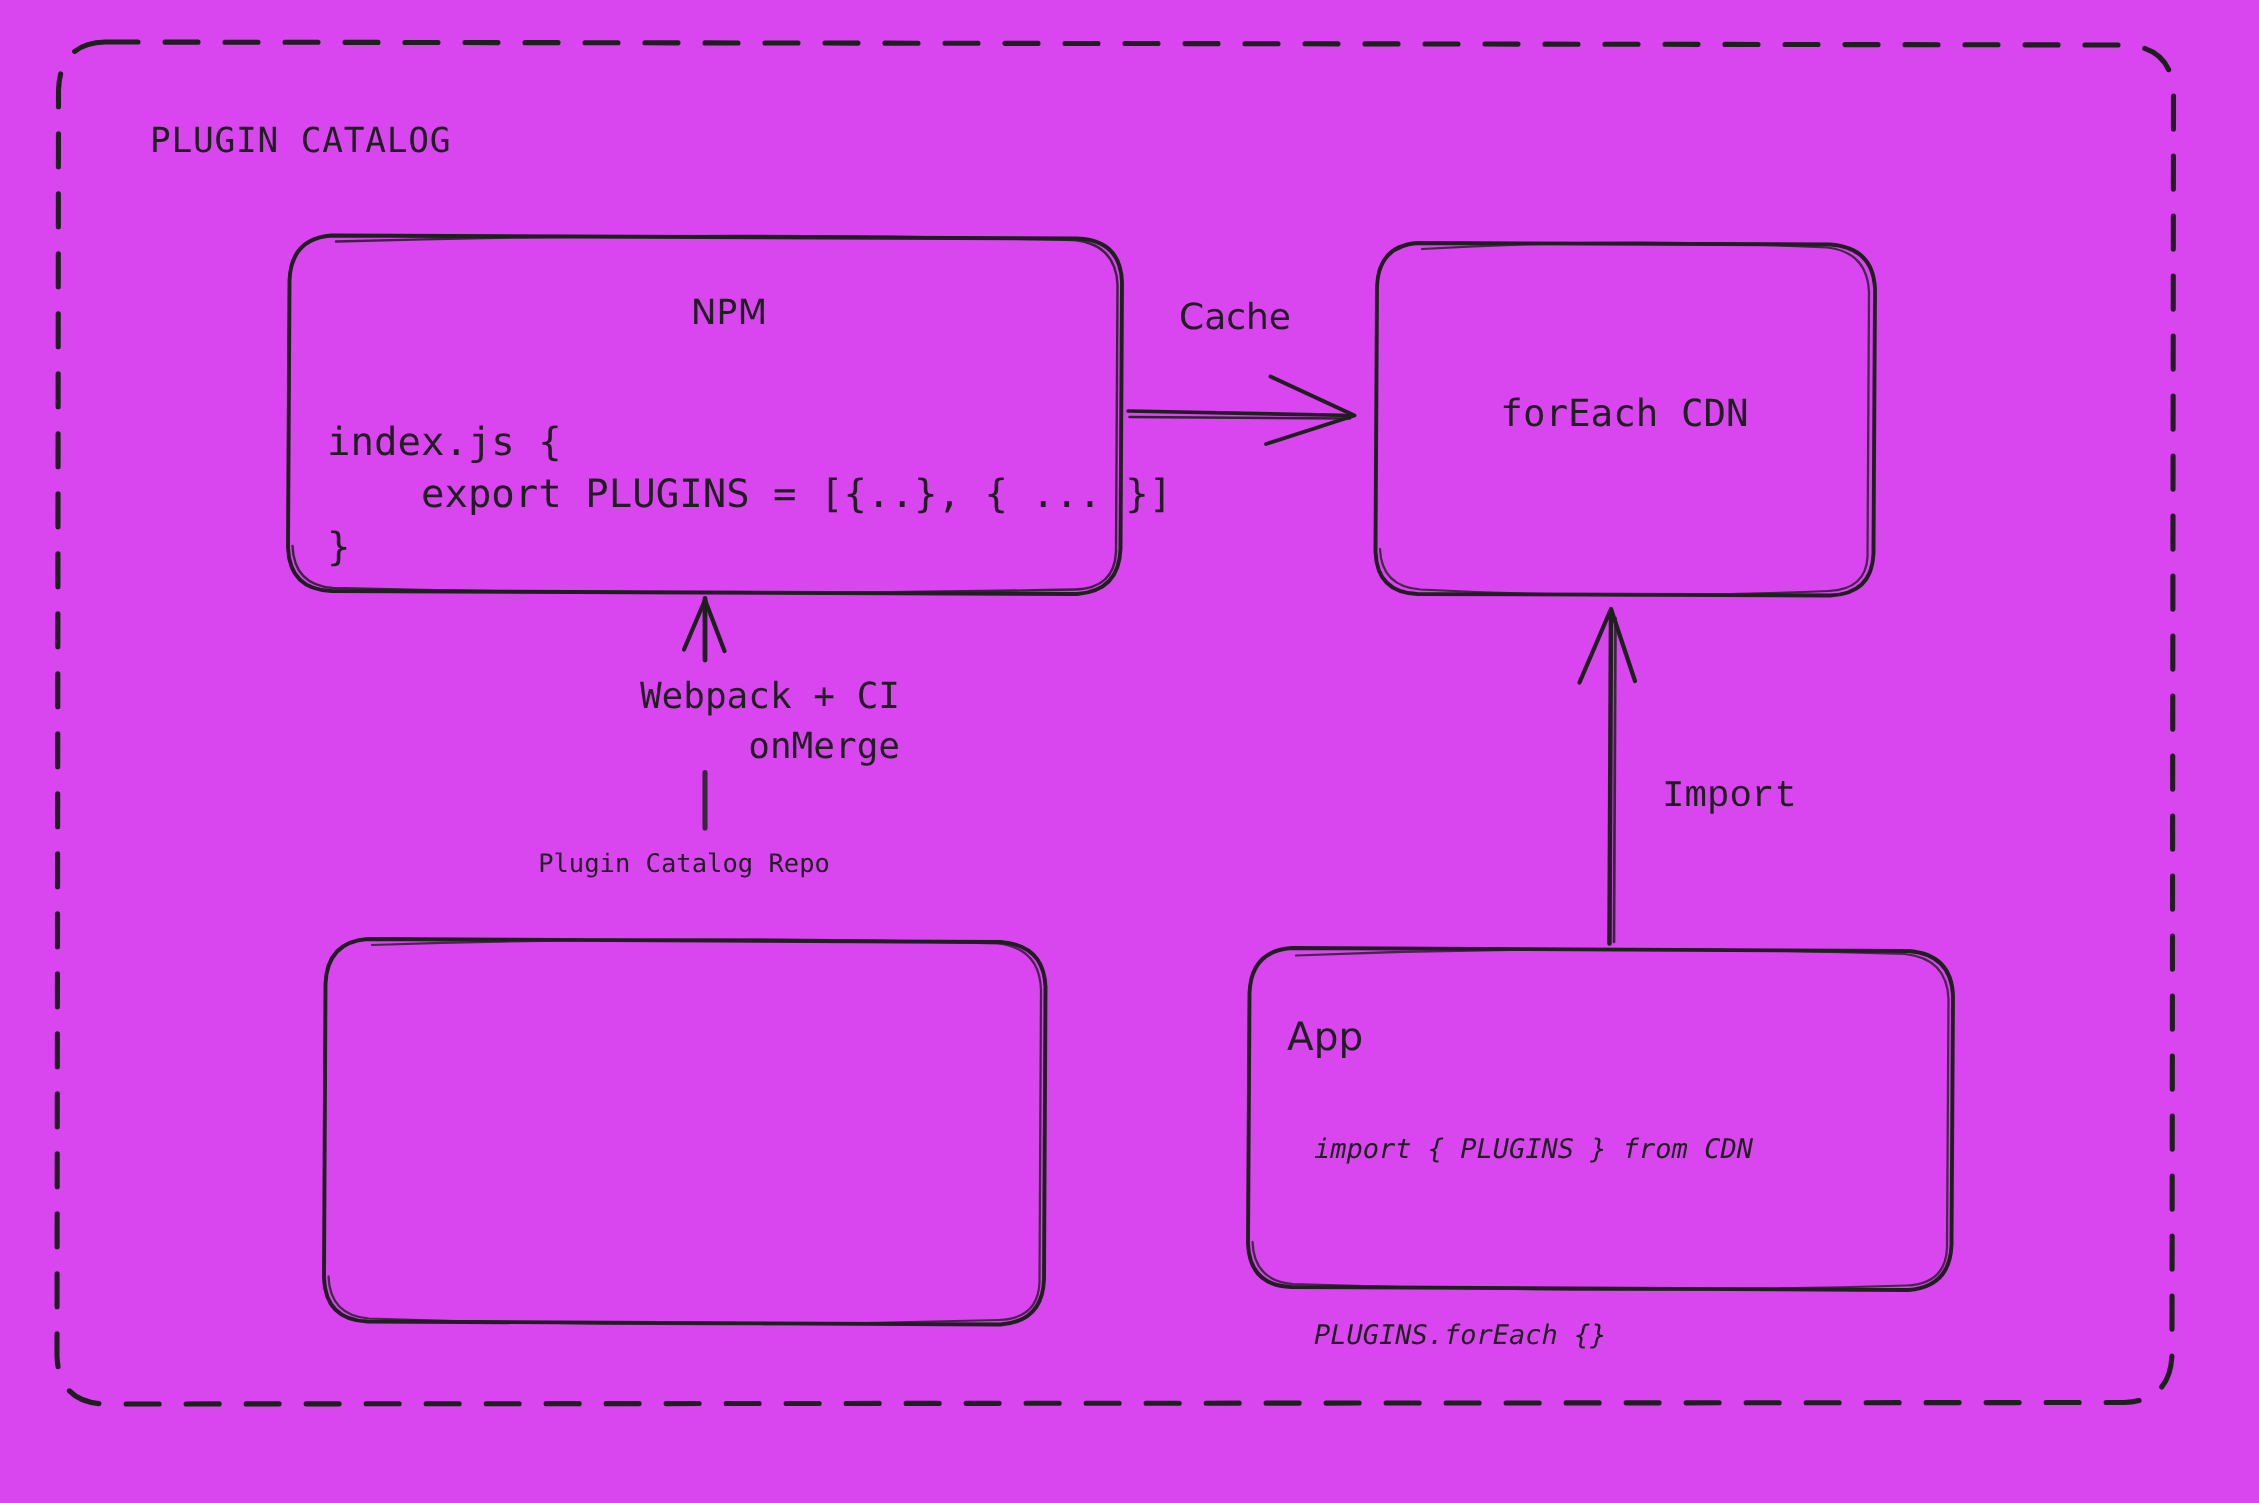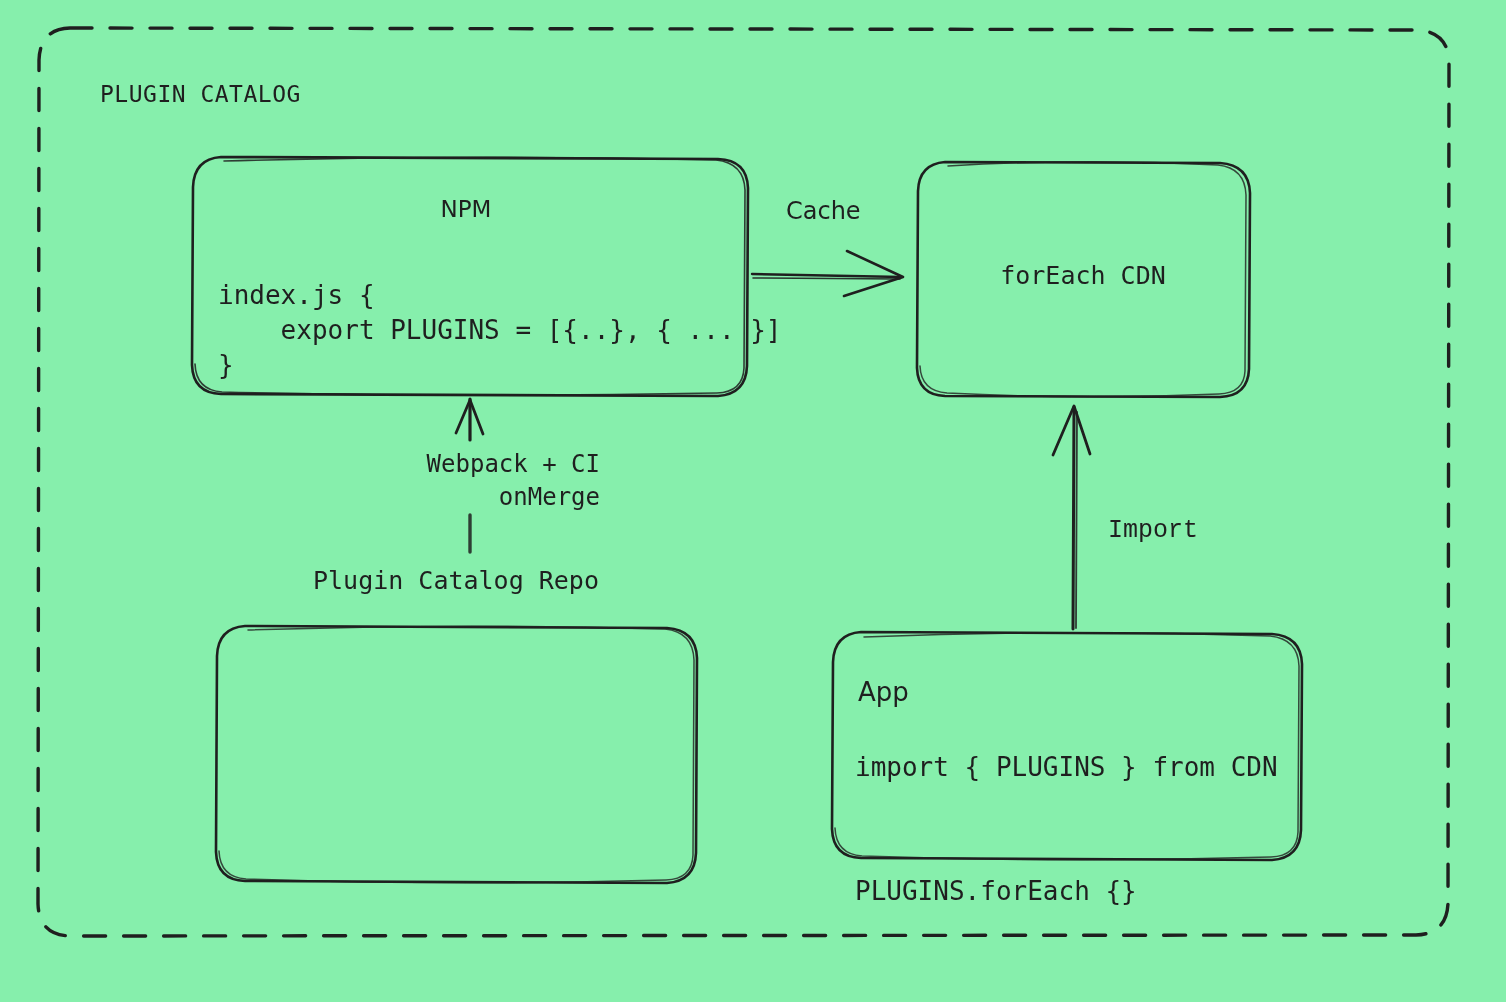--- a/index.html
+++ b/index.html
@@ -4,21 +4,21 @@
 <style>
   html, body {
     margin: 0;
     padding: 0;
     background: #ffffff;
   }
   #canvas {
     position: relative;
     width: 1506px;
     height: 1002px;
-    background: #86efac;
+    background: #d946ef;
     overflow: hidden;
     font-family: "DejaVu Sans Mono", monospace;
   }
   #sketch {
     position: absolute;
     left: 0; top: 0;
     width: 1506px;
     height: 1002px;
     pointer-events: none;
   }
@@ -30,21 +30,21 @@
   }
   .mono { font-family: "DejaVu Sans Mono", monospace; }
   .sans { font-family: "DejaVu Sans", sans-serif; }
 
   #group-title {
     left: 100px; top: 83px;
     font-size: 23px;
     letter-spacing: 0.5px;
   }
   #npm-title {
-    left: 188px; top: 198px;
+    left: 208px; top: 198px;
     width: 556px;
     text-align: center;
     font-size: 23px;
   }
   #npm-code {
     left: 218px; top: 255px;
     font-size: 26px;
     line-height: 35px;
     margin-top: 23px;
   }
@@ -62,40 +62,41 @@
     left: 340px; top: 448px;
     width: 260px;
     text-align: right;
     font-size: 24px;
     line-height: 33px;
   }
   #repo-title {
     left: 216px; top: 568px;
     width: 480px;
     text-align: center;
-    font-size: 25px;
+    font-size: 17px;
   }
   #repo-code {
     left: 222px; top: 708px;
     font-size: 26px;
     line-height: 36px;
   }
   #import-label {
     left: 1108px; top: 518px;
     font-size: 25px;
     font-family: Liberation Mono, monospace;
   }
   #app-title {
     left: 858px; top: 679px;
     font-size: 26px;
   }
   #app-code {
-    left: 855px; top: 736px;
-    font-size: 26px;
+    left: 876px; top: 736px;
+    font-size: 18px;
     line-height: 62px;
+    font-style: italic;
   }
 </style>
 </head>
 <body>
 
 <div id="canvas">
 
   <svg id="sketch" viewBox="0 0 1506 1002">
     <g fill="none" stroke="#1f1f1f" stroke-linecap="round" stroke-linejoin="round">
 

